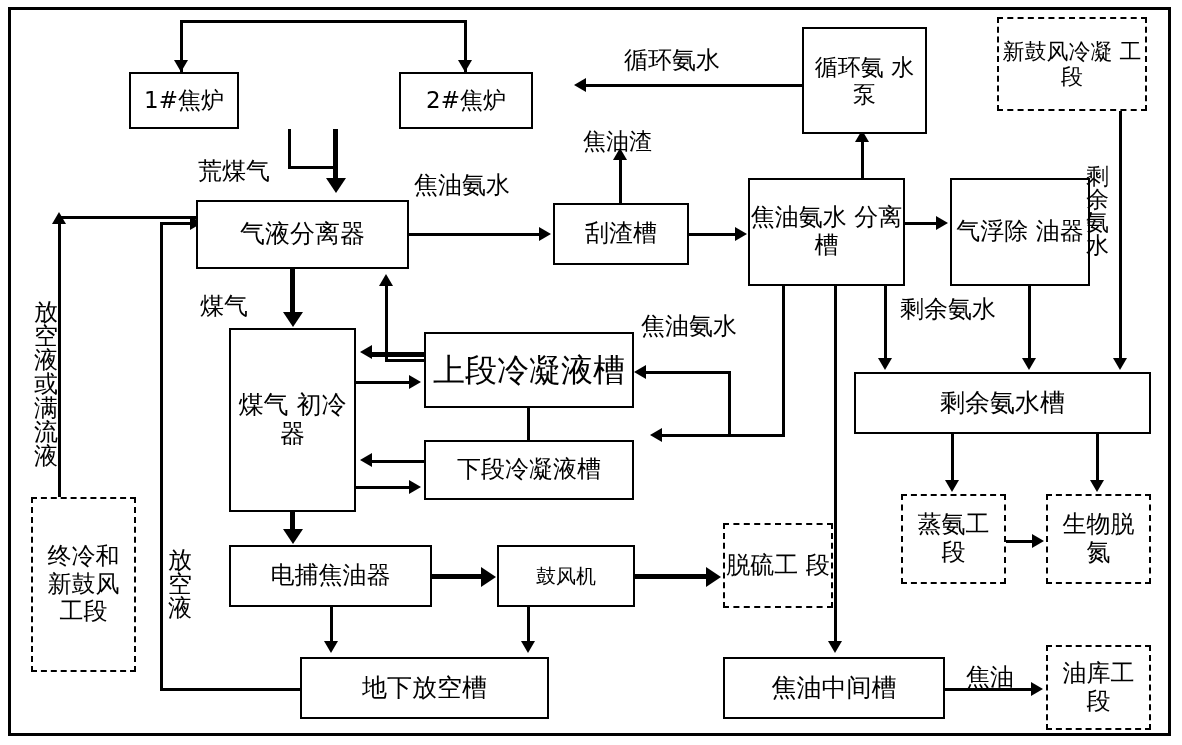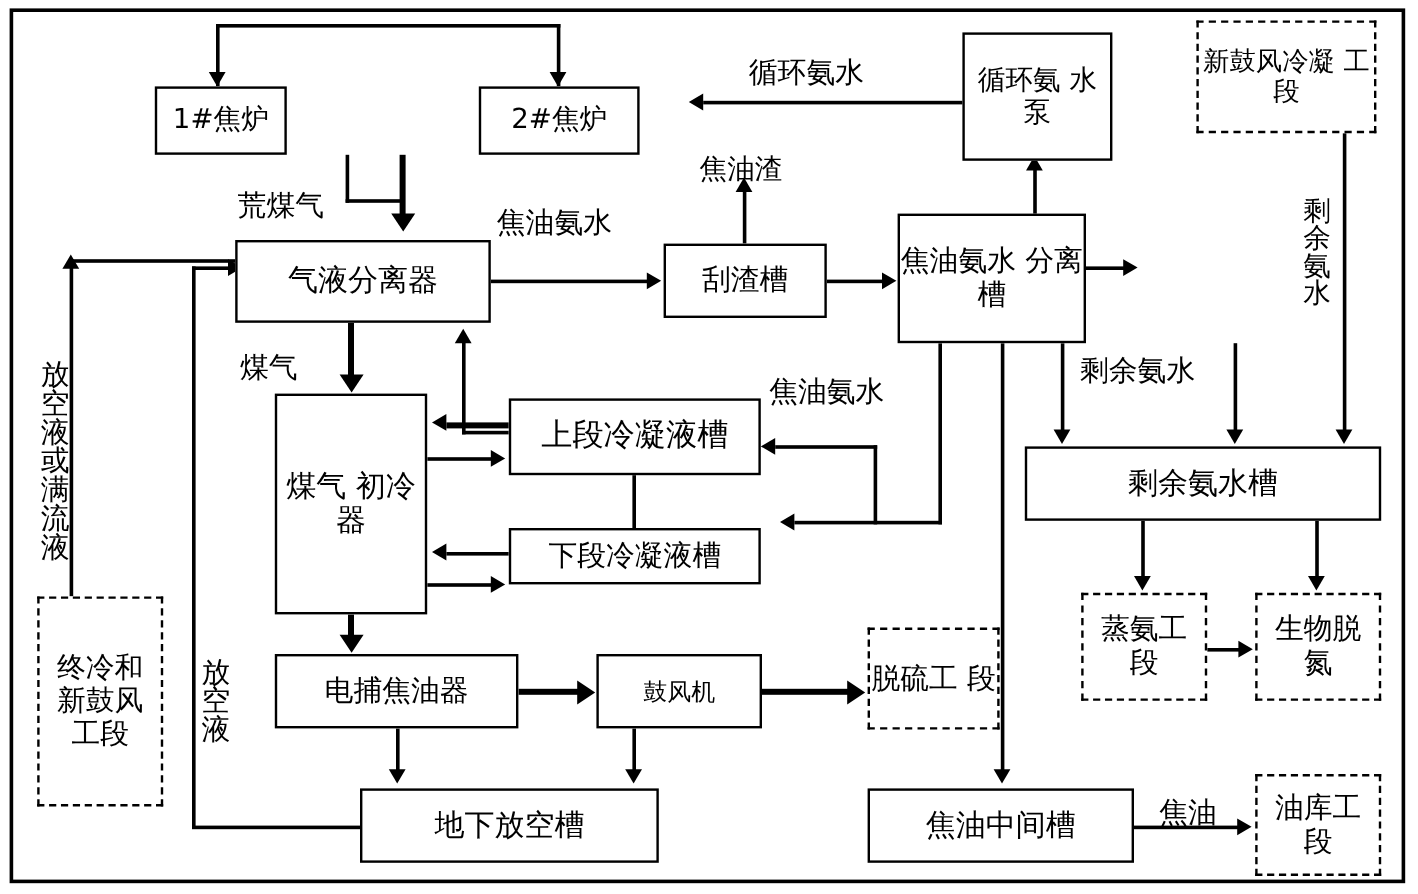--- a/index.html
+++ b/index.html
@@ -232,28 +232,32 @@
   <div class="node" style="left:196px; top:200px; width:213px; height:69px; font-size:25px;text-align:center;">
     <span>气液分离器</span>
   </div>
   <div class="node" style="left:553px; top:203px; width:136px; height:62px; font-size:24px;">
     <span>刮渣槽</span>
   </div>
   <div class="node" style="left:748px; top:178px; width:157px; height:108px; font-size:24px;">
     <span>焦油氨水
 分离槽</span>
   </div>
+  <div class="node" style="left:950px; top:178px; width:140px; height:108px; font-size:24px;">
+    <span>气浮除
+油器</span>
+  </div>
   <div class="node" style="left:229px; top:328px; width:127px; height:184px; font-size:25px;">
     <span>煤气
 初冷器</span>
   </div>
-  <div class="node" style="left:424px; top:332px; width:210px; height:64px; font-size:26px;align-items:center;">
+  <div class="node" style="left:424px; top:332px; width:210px; height:76px; font-size:32px;align-items:center;">
     <span>上段冷凝液槽</span>
   </div>
-  <div class="node" style="left:424px; top:440px; width:210px; height:47px; font-size:24px;">
+  <div class="node" style="left:424px; top:440px; width:210px; height:60px; font-size:24px;">
     <span>下段冷凝液槽</span>
   </div>
   <div class="node" style="left:854px; top:372px; width:297px; height:62px; font-size:25px;">
     <span>剩余氨水槽</span>
   </div>
   <div class="node" style="left:229px; top:545px; width:203px; height:62px; font-size:24px;">
     <span>电捕焦油器</span>
   </div>
   <div class="node" style="left:497px; top:545px; width:138px; height:62px; font-size:20px;">
     <span>鼓风机</span>

